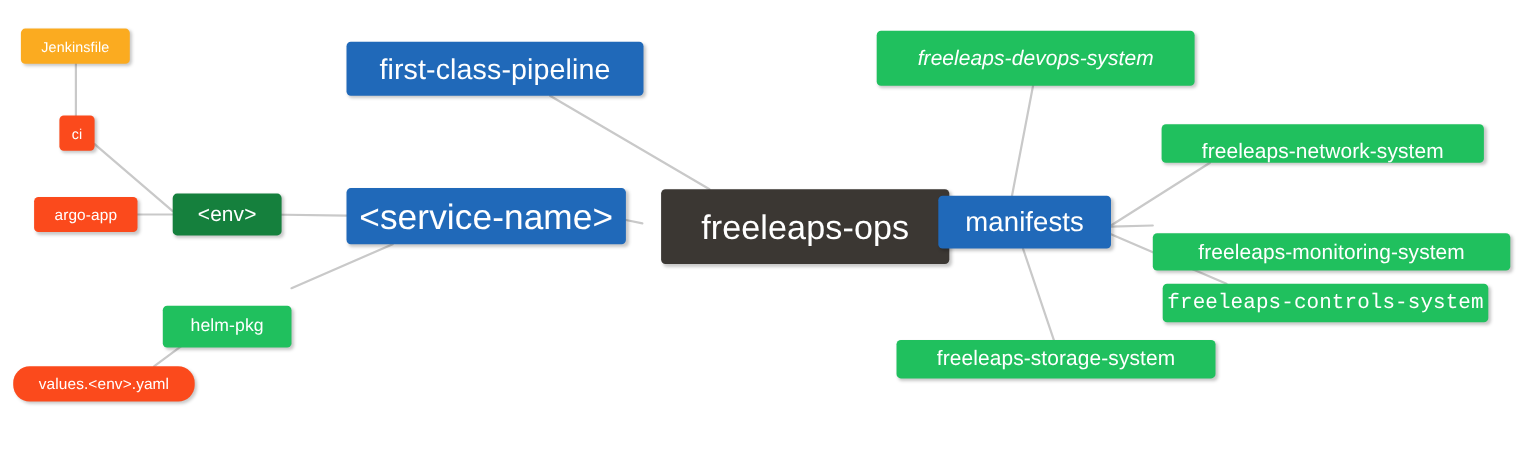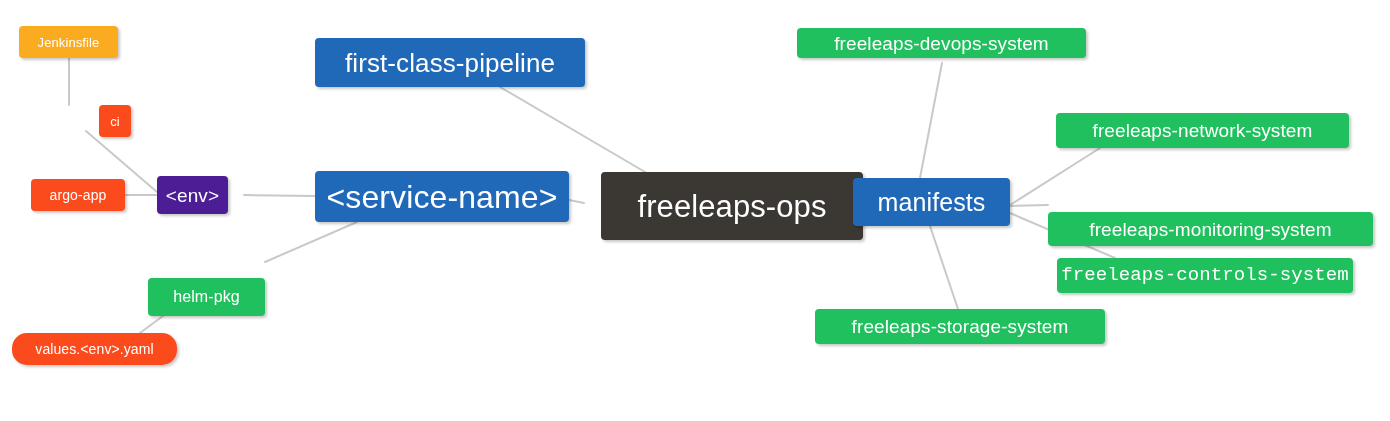--- a/index.html
+++ b/index.html
@@ -60,51 +60,51 @@
       <line x1="920" y1="178" x2="942" y2="63" stroke="#c9c9c9" stroke-width="2" stroke-linecap="round"></line>
       <line x1="1010" y1="205" x2="1100" y2="148" stroke="#c9c9c9" stroke-width="2" stroke-linecap="round"></line>
       <line x1="1010" y1="206" x2="1048" y2="205" stroke="#c9c9c9" stroke-width="2" stroke-linecap="round"></line>
       <line x1="1010" y1="213" x2="1115" y2="258" stroke="#c9c9c9" stroke-width="2" stroke-linecap="round"></line>
       <line x1="930" y1="226" x2="958" y2="309" stroke="#c9c9c9" stroke-width="2" stroke-linecap="round"></line>
     </svg>
   <div id="nodes">
       <div class="node" style="left: 19px; top: 26px; width: 99px; height: 32px; background: rgb(251, 171, 32); font-size: 13px;">
         <span>Jenkinsfile</span>
       </div>
-      <div class="node" style="left: 54px; top: 105px; width: 32px; height: 32px; background: rgb(251, 74, 28); font-size: 13px; margin-left: 45px;">
+      <div class="node" style="left: 54px; top: 105px; width: 32px; height: 32px; background: rgb(251, 74, 28); font-size: 13px;">
         <span>ci</span>
       </div>
       <div class="node" style="left: 31px; top: 179px; width: 94px; height: 32px; background: rgb(251, 74, 28); font-size: 14px;">
         <span>argo-app</span>
       </div>
-      <div class="node" style="left: 157px; top: 176px; width: 71px; height: 38px; background: #4c1d95; font-size: 19px;">
+      <div class="node" style="left: 157px; top: 176px; width: 99px; height: 38px; background: #15803d; font-size: 19px;">
         <span>&lt;env&gt;</span>
       </div>
       <div class="node" style="left: 148px; top: 258px; width: 117px; height: 38px; background: rgb(32, 192, 94); font-size: 16px; margin-top: 20px;">
         <span>helm-pkg</span>
       </div>
       <div class="node" style="left: 12px; top: 333px; width: 165px; height: 32px; background: rgb(251, 74, 28); font-size: 14px; border-radius: 15px;">
         <span>values.&lt;env&gt;.yaml</span>
       </div>
       <div class="node" style="left: 315px; top: 38px; width: 270px; height: 49px; background: rgb(32, 105, 185); font-size: 26px;">
         <span>first-class-pipeline</span>
       </div>
       <div class="node" style="left: 315px; top: 171px; width: 254px; height: 51px; background: rgb(32, 105, 185); font-size: 32px;">
         <span>&lt;service-name&gt;</span>
       </div>
       <div class="node" style="left: 584px; top: 172px; width: 262px; height: 68px; background: rgb(59, 55, 51); font-size: 31px; margin-left: 17px;">
         <span>freeleaps-ops</span>
       </div>
       <div class="node" style="left: 853px; top: 178px; width: 157px; height: 48px; background: rgb(32, 105, 185); font-size: 25px;">
         <span>manifests</span>
       </div>
-      <div class="node" style="left: 797px; top: 28px; width: 289px; height: 30px; background: rgb(32, 192, 94); font-size: 19px;">
+      <div class="node" style="left: 797px; top: 28px; width: 289px; height: 50px; background: rgb(32, 192, 94); font-size: 19px; font-style: italic;">
         <span>freeleaps-devops-system</span>
       </div>
-      <div class="node" style="left: 1056px; top: 113px; width: 293px; height: 35px; background: rgb(32, 192, 94); font-size: 19px;">
+      <div class="node" style="left: 1056px; top: 113px; width: 293px; height: 35px; background: rgb(32, 192, 94); font-size: 19px; align-items: flex-end;">
         <span>freeleaps-network-system</span>
       </div>
       <div class="node" style="left: 1048px; top: 188px; width: 325px; height: 34px; background: rgb(32, 192, 94); font-size: 19px; margin-top: 24px;">
         <span>freeleaps-monitoring-system</span>
       </div>
       <div class="node" style="left: 1057px; top: 258px; width: 296px; height: 35px; background: rgb(32, 192, 94); font-size: 19px; font-family: Liberation Mono, monospace;">
         <span>freeleaps-controls-system</span>
       </div>
       <div class="node" style="left: 815px; top: 309px; width: 290px; height: 35px; background: rgb(32, 192, 94); font-size: 19px;">
         <span>freeleaps-storage-system</span>

